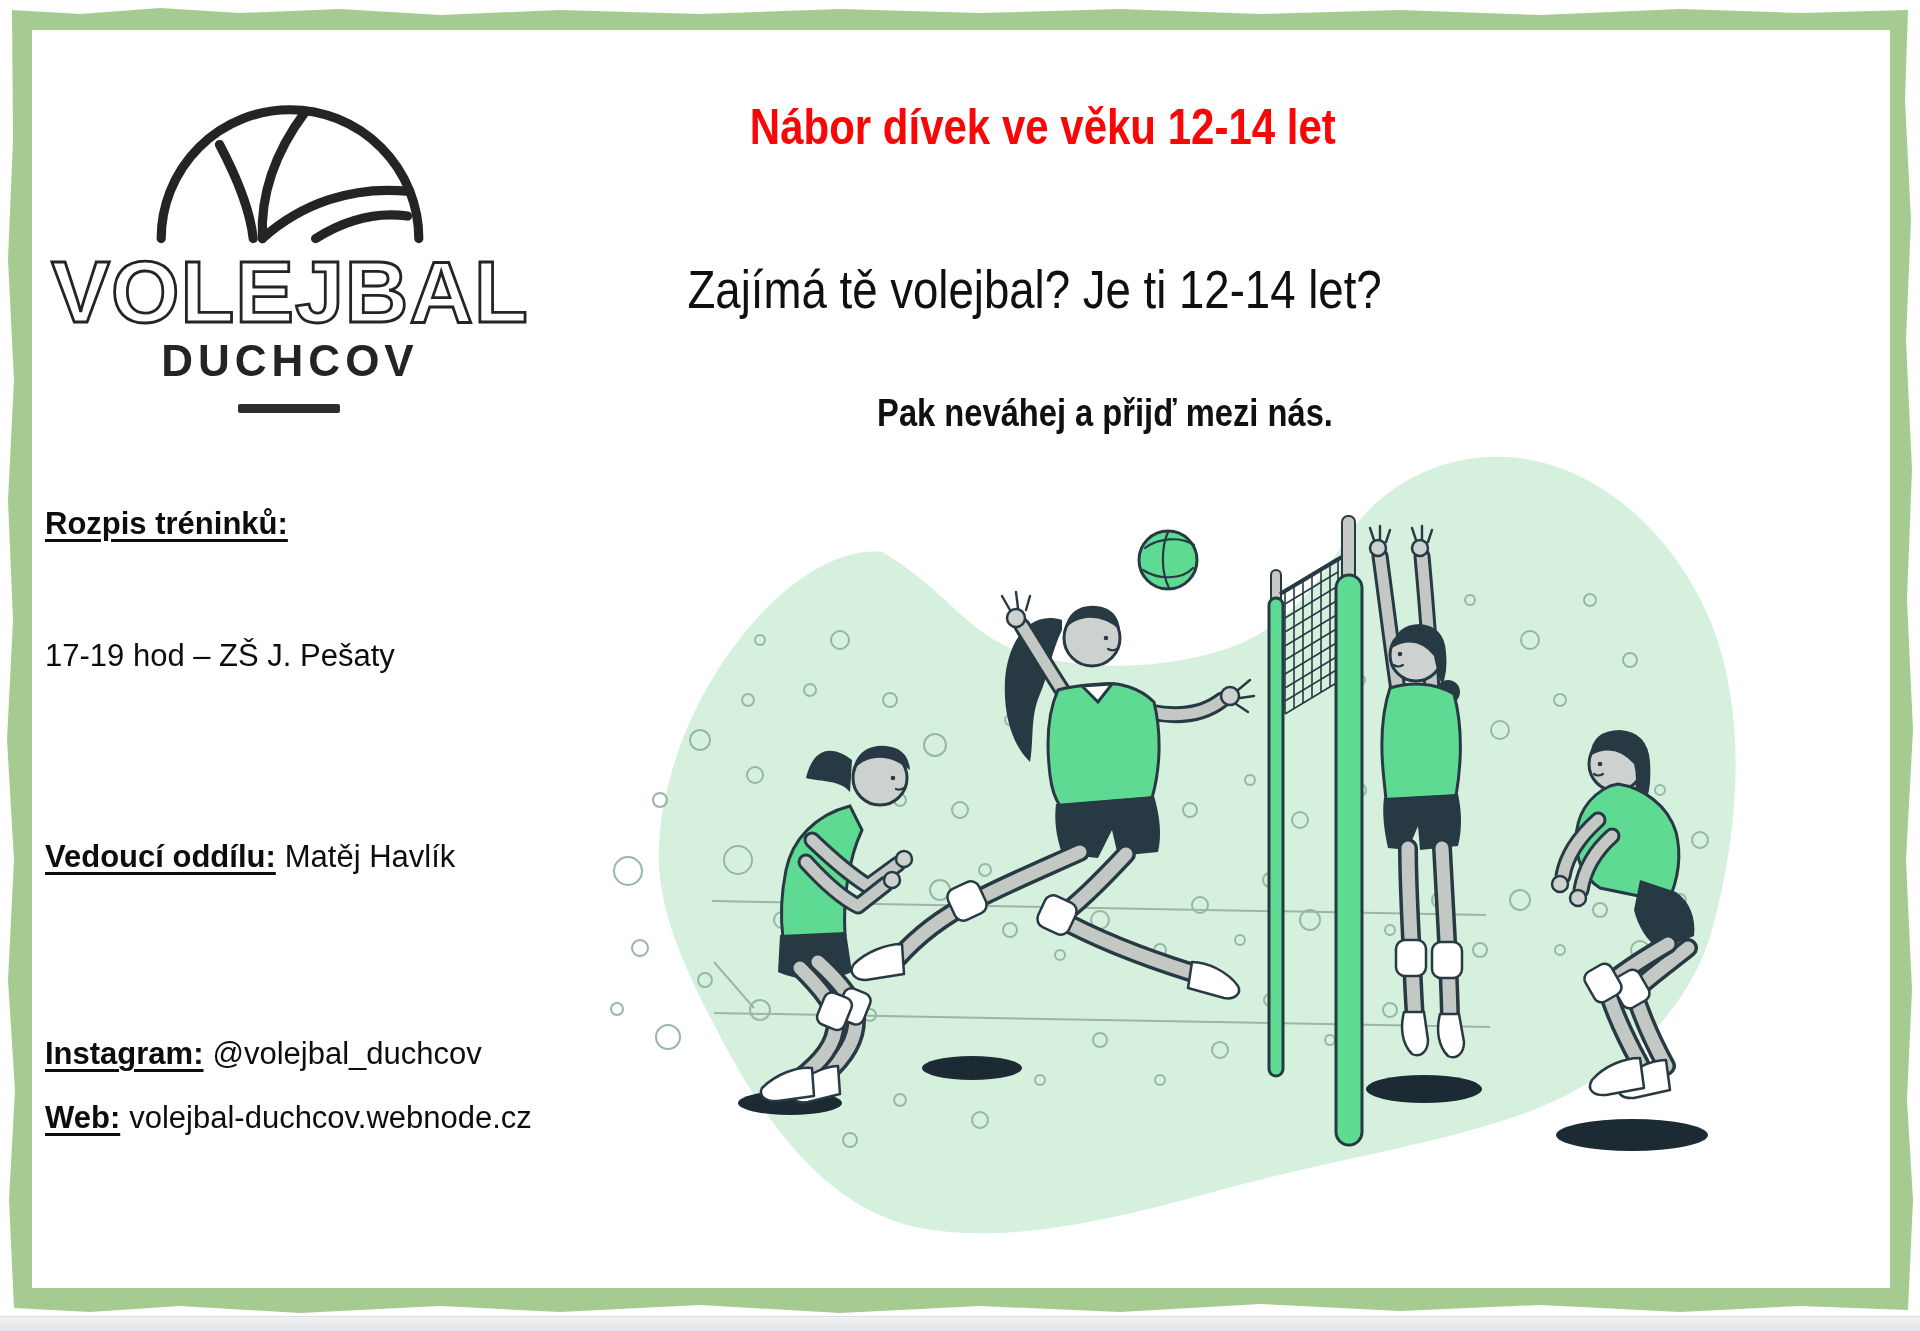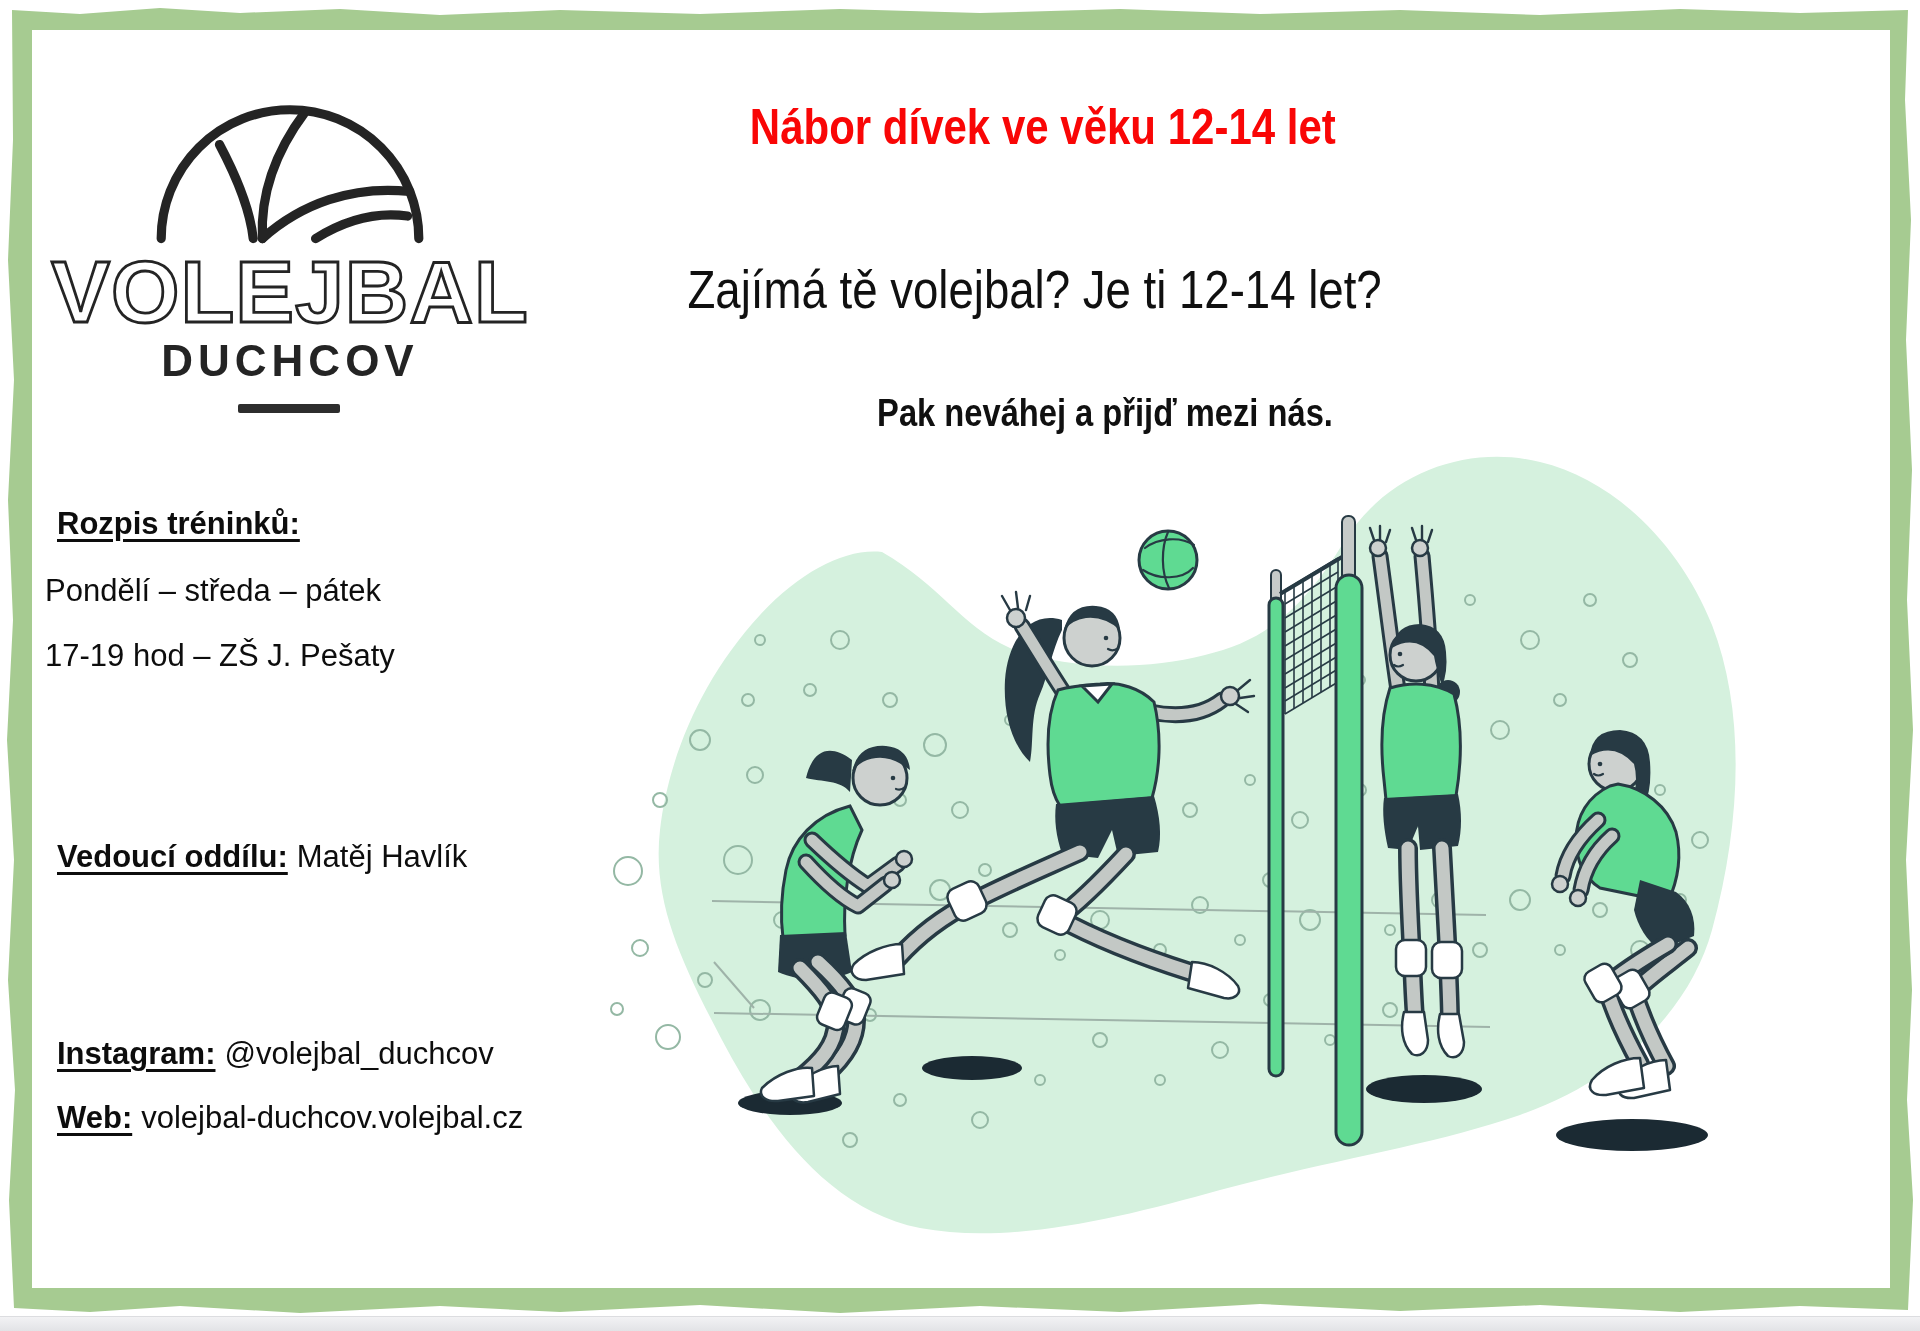--- a/index.html
+++ b/index.html
@@ -24,21 +24,21 @@
   .headline .cond{display:inline-block;transform:scaleX(0.84);}
   .question{left:520px;top:260px;width:1030px;text-align:center;font-size:53px;
         line-height:1.15;color:#101010;white-space:nowrap;}
   .question .cond{display:inline-block;transform:scaleX(0.86);}
   .cta{left:590px;top:392px;width:1030px;text-align:center;font-size:38px;font-weight:bold;
         line-height:1.15;color:#101010;white-space:nowrap;}
   .cta .cond{display:inline-block;transform:scaleX(0.86);}
   
   .info-line{left:45px;font-size:31px;line-height:1.25;color:#0d0d0d;white-space:nowrap;}
   .info-line .lbl{font-weight:bold;text-decoration:underline;
-        text-decoration-thickness:3px;text-underline-offset:5px;margin-left:12px;}
+        text-decoration-thickness:3px;text-underline-offset:5px;}
   .info-line .val{margin-left:9px;}
   
   .illu{left:560px;top:420px;width:1260px;height:830px;}
   .fill-blob{fill:var(--illustration-blob,#D5F1DE);}
   .fill-green{fill:var(--illustration-green,#5FDA92);}
   .fill-dark{fill:var(--dark-navy,#273A44);}
   .fill-skin{fill:#CDD1CF;}
   .fill-white{fill:#ffffff;}
   .bub{fill:none;stroke:#94B8A4;stroke-width:2;}
   .court{stroke:#9FB3A9;stroke-width:2;fill:none;}
@@ -93,31 +93,30 @@
   <div class="abs question">
     <span class="cond">Zajímá tě volejbal? Je ti 12-14 let?</span>
   </div>
   <div class="abs cta">
     <span class="cond">Pak neváhej a přijď mezi nás.</span>
   </div>
 
   <div class="abs info-line" style="top:505px">
     <span class="lbl">Rozpis tréninků:</span>
   </div>
-  <div class="abs info-line" style="top:572px">Pondělí – středa – pátek</div>
   <div class="abs info-line" style="top:637px">17-19 hod – ZŠ J. Pešaty</div>
 
   <div class="abs info-line" style="top:838px">
     <span class="lbl">Vedoucí oddílu:</span><span class="val">Matěj Havlík</span>
   </div>
   <div class="abs info-line" style="top:1035px">
     <span class="lbl">Instagram:</span><span class="val">@volejbal_duchcov</span>
   </div>
   <div class="abs info-line" style="top:1099px">
-    <span class="lbl">Web:</span><span class="val">volejbal-duchcov.volejbal.cz</span>
+    <span class="lbl">Web:</span><span class="val">volejbal-duchcov.webnode.cz</span>
   </div>
 
   <svg class="abs illu" viewBox="560 420 1260 830">
 
     <path class="fill-blob" d="
       M 882 552 C 940 585 960 625 1010 648 C 1060 668 1140 672 1205 655
       C 1260 642 1300 615 1345 540 C 1390 470 1470 445 1540 462
       C 1615 480 1680 545 1712 625 C 1745 710 1742 820 1712 930
       C 1690 1010 1620 1080 1520 1115 C 1430 1146 1330 1160 1220 1190
       C 1120 1218 1010 1245 920 1228 C 830 1210 770 1130 722 1040

